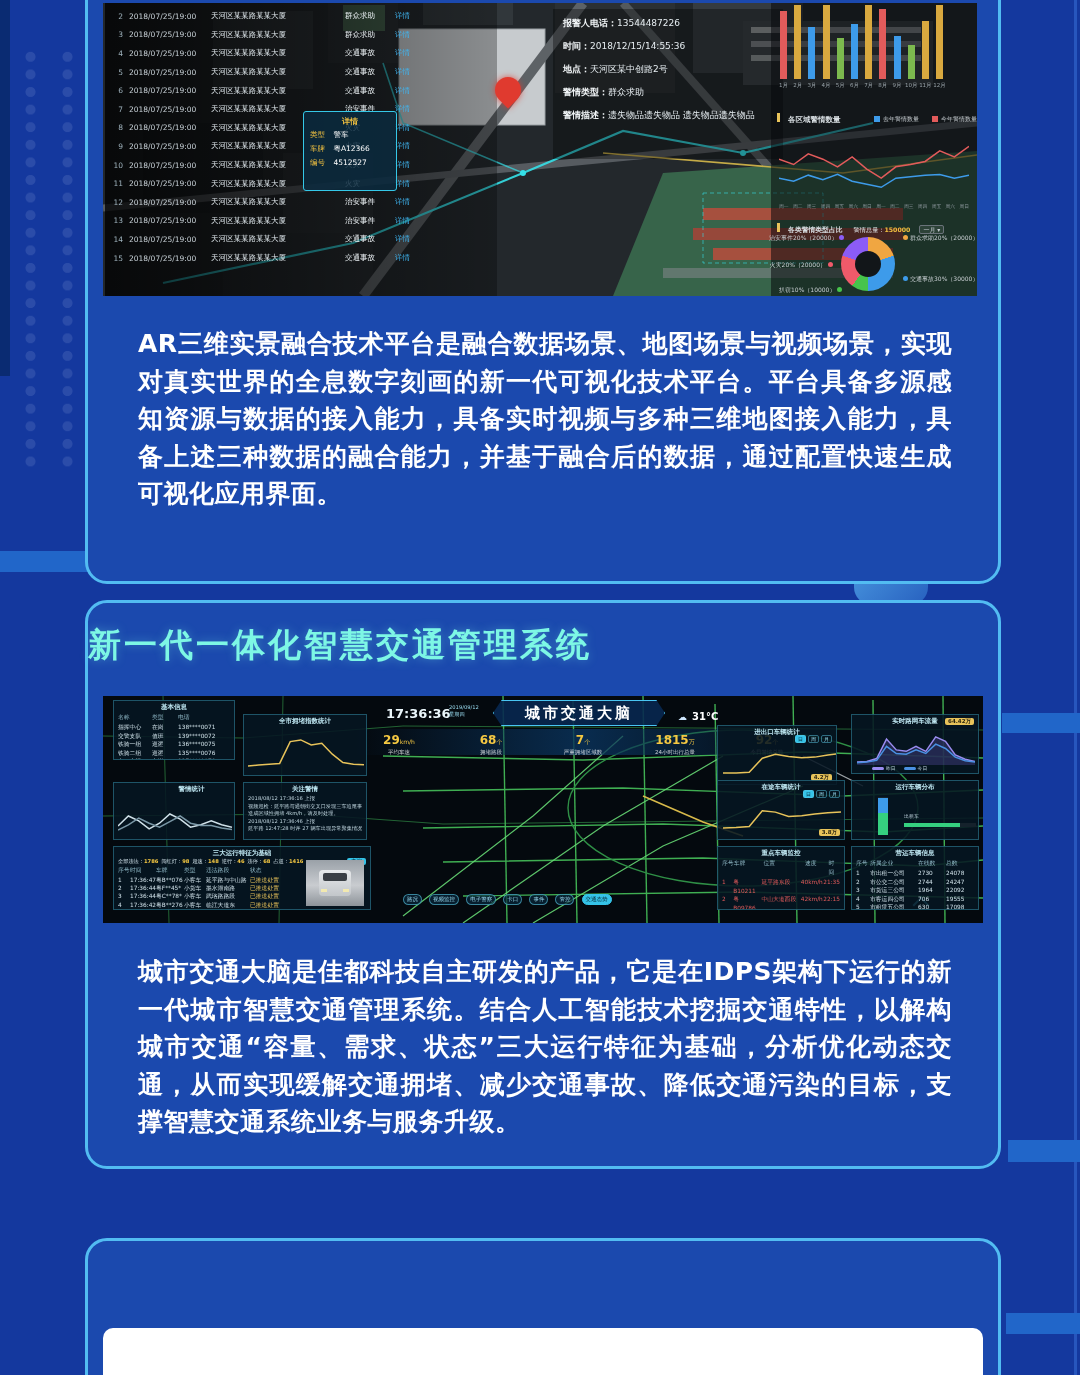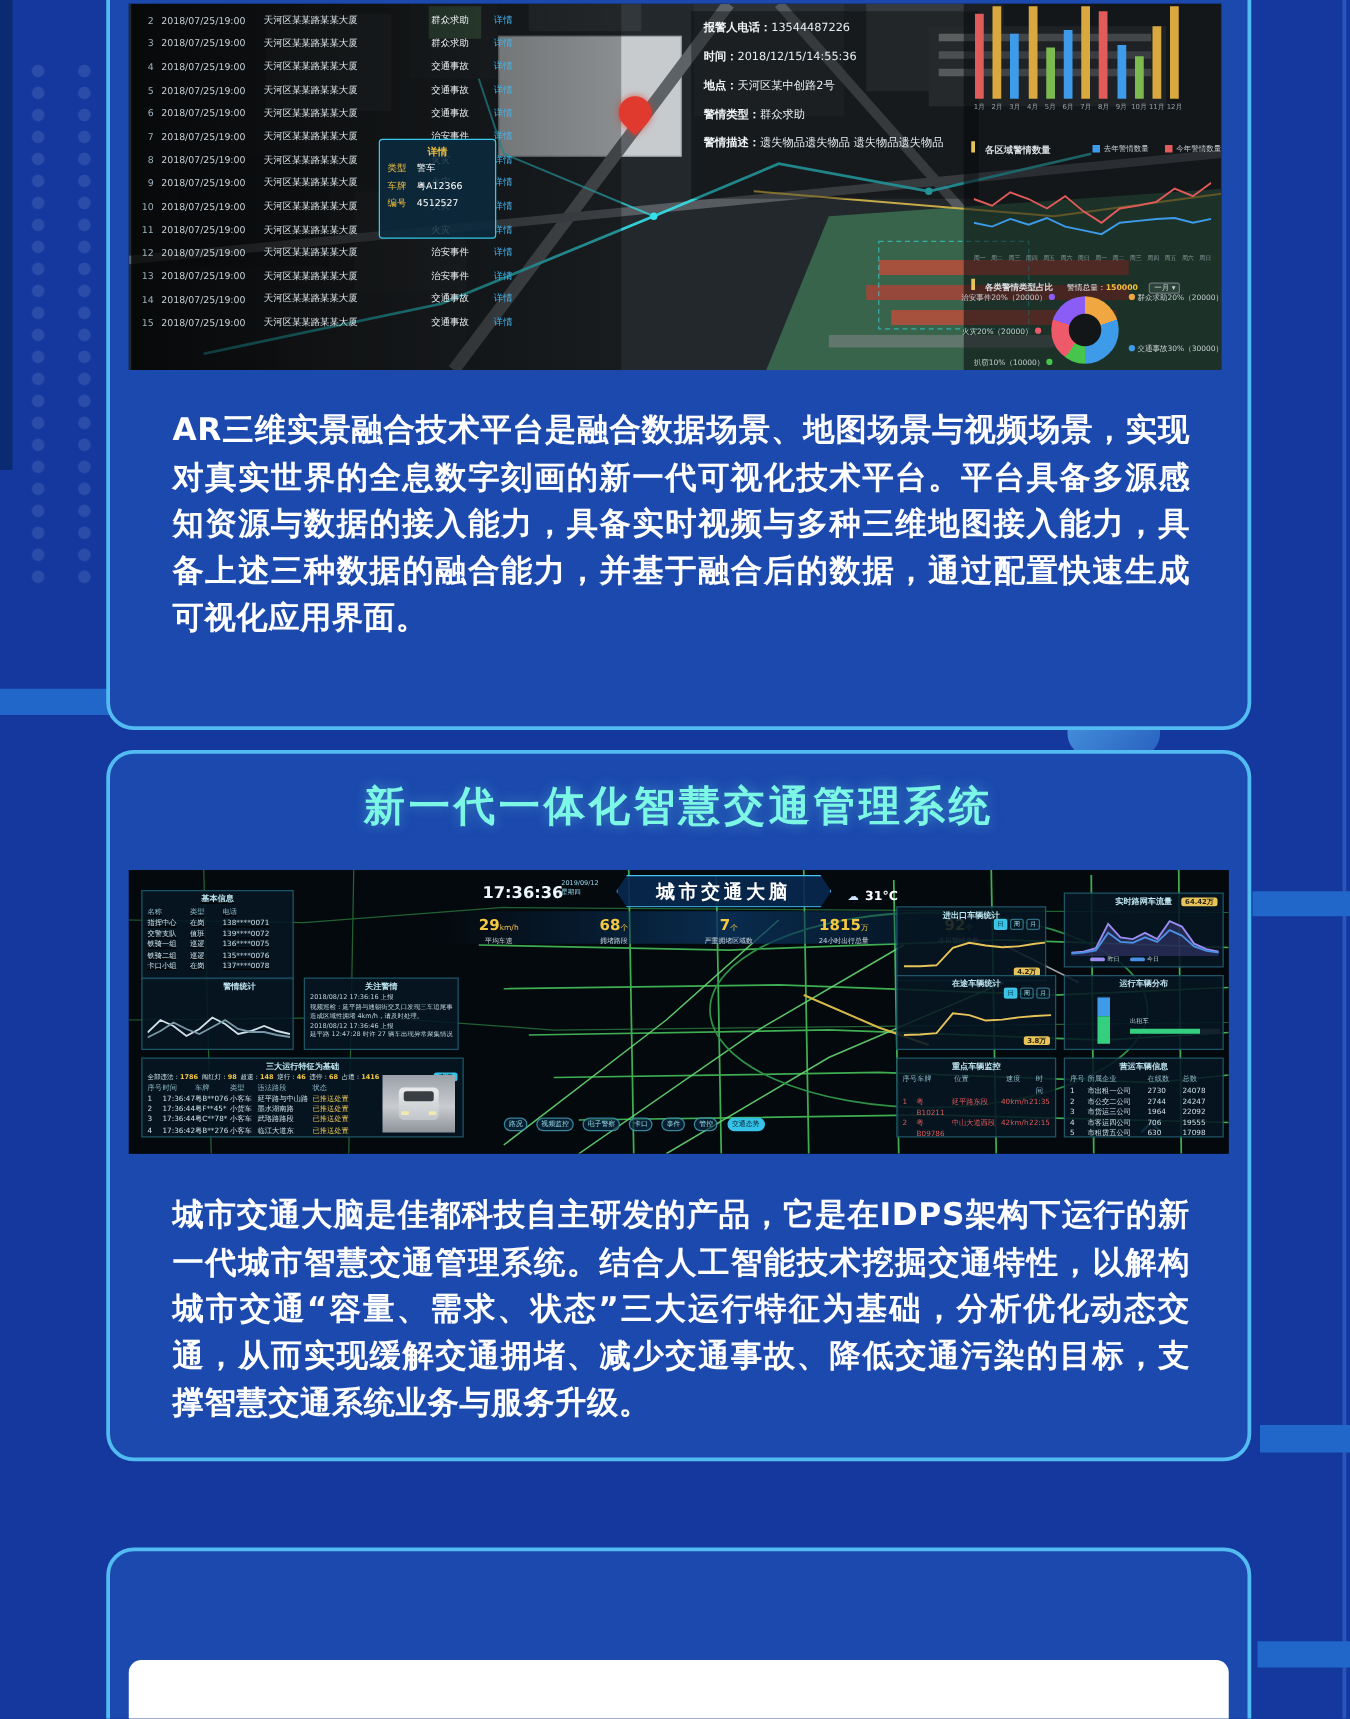--- a/index.html
+++ b/index.html
@@ -11,21 +11,21 @@
   .deco-dots{left:10px;top:46px;width:76px;height:424px;overflow:hidden;
     background-image:radial-gradient(circle,#2B4CA9 4.6px,rgba(43,76,169,0) 5.4px);
     background-size:37px 17.6px;background-position:2px 2px;}
   .deco-vline{left:1074px;top:0;width:3px;height:1375px;background:#2A5CC2;opacity:.85;}
   .deco-bar{background:#2166C9;}
   .deco-pill{left:854px;top:543px;width:74px;height:62px;border-radius:18px;
     background:linear-gradient(135deg,#4E9FE4,#2760BF);}
   
   .card{position:absolute;left:85px;width:910px;background:#1B49AE;
         border:3px solid #52BCF2;border-radius:22px;}
-  .card h2{margin:0;text-align:center;font-weight:bold;font-size:33px;letter-spacing:3px;
+  .card h2{margin:0;font-weight:bold;font-size:33px;letter-spacing:3px;
         color:#7DF7E5;text-shadow:0 0 10px rgba(125,247,229,.35);}
   .para{position:absolute;left:50px;width:814px;margin:0;color:#FFFFFF;font-weight:bold;
         font-size:25px;line-height:37.5px;letter-spacing:.5px;text-align:justify;}
   .white-card{position:absolute;left:15px;top:87px;width:880px;height:80px;background:#FFFFFF;
         border-radius:10px 10px 0 0;}
   
   .dash{position:absolute;overflow:hidden;background:#10151a;}
   .pnl{position:absolute;background:rgba(6,22,34,.88);border:1px solid rgba(72,190,220,.38);
        box-sizing:border-box;overflow:hidden;}
   .pttl{display:block;text-align:center;font-size:6.5px;color:#BFE7F2;padding-top:2px;font-weight:bold;}
@@ -484,21 +484,21 @@
       </div>
 
       <div class="abs" style="left:250px;top:33px;width:460px;height:26px;background:linear-gradient(90deg,rgba(10,40,70,0),rgba(10,50,90,.85),rgba(10,40,70,0));">
         <div class="statcell" style="left:0;"><span class="v">29</span><span class="u">km/h</span><div class="l">平均车速</div></div>
         <div class="statcell" style="left:92px;"><span class="v">68</span><span class="u">个</span><div class="l">拥堵路段</div></div>
         <div class="statcell" style="left:184px;"><span class="v">7</span><span class="u">个</span><div class="l">严重拥堵区域数</div></div>
         <div class="statcell" style="left:276px;"><span class="v">1815</span><span class="u">万</span><div class="l">24小时出行总量</div></div>
         <div class="statcell" style="left:368px;"><span class="v">92</span><span class="u">个</span><div class="l">今日警情总数</div></div>
       </div>
 
-      <div class="pnl" style="left:10px;top:16px;width:122px;height:72px;text-decoration:underline;">
+      <div class="pnl" style="left:10px;top:4px;width:122px;height:60px;">
         <span class="pttl">基本信息</span>
         <div class="thead" style="padding:1px 4px;">
           <span style="width:34px;">名称</span>
           <span style="width:26px;">类型</span>
           <span>电话</span>
         </div>
 
           <div class="trow" style="padding:0 4px;line-height:8.5px;">
             <span style="width:34px;">指挥中心</span>
             <span style="width:26px;">在岗</span>
@@ -524,20 +524,26 @@
           </div>
 
           <div class="trow" style="padding:0 4px;line-height:8.5px;">
             <span style="width:34px;">卡口小组</span>
             <span style="width:26px;">在岗</span>
             <span>137****0078</span>
           </div>
 
       </div>
 
+      <div class="pnl" style="left:140px;top:18px;width:124px;height:62px;">
+        <span class="pttl">全市拥堵指数统计</span>
+        <svg class="spark" style="left:4px;top:14px;width:116px;height:42px;" viewBox="0 0 100 40" preserveAspectRatio="none">
+            <polyline points="0.0,35.2 9.1,34.4 18.2,33.6 27.3,32.8 36.4,12.0 45.5,10.4 54.5,15.2 63.6,13.6 72.7,24.0 81.8,32.0 90.9,33.6 100.0,34.0" fill="none" stroke="#E8C35A" stroke-width="1.5" vector-effect="non-scaling-stroke"></polyline>
+          </svg>
+      </div>
 
       <div class="pnl" style="left:10px;top:86px;width:122px;height:58px;padding-left:35px;">
         <span class="pttl">警情统计</span>
         <svg class="spark" style="left:4px;top:13px;width:114px;height:40px;" viewBox="0 0 100 40" preserveAspectRatio="none">
             <polyline points="0.0,30.0 9.1,20.0 18.2,24.8 27.3,32.8 36.4,27.2 45.5,18.0 54.5,23.2 63.6,31.2 72.7,28.8 81.8,24.8 90.9,28.8 100.0,31.2" fill="none" stroke="#CFE0E8" stroke-width="1.5" vector-effect="non-scaling-stroke"></polyline>
             <polyline points="0.0,34.0 9.1,28.8 18.2,22.0 27.3,27.2 36.4,31.2 45.5,25.6 54.5,20.0 63.6,27.2 72.7,29.6 81.8,29.6 90.9,32.0 100.0,33.6" fill="none" stroke="#7A97A6" stroke-width="1.5" vector-effect="non-scaling-stroke"></polyline>
           </svg>
       </div>
 
       <div class="pnl" style="left:140px;top:86px;width:124px;height:58px;">

